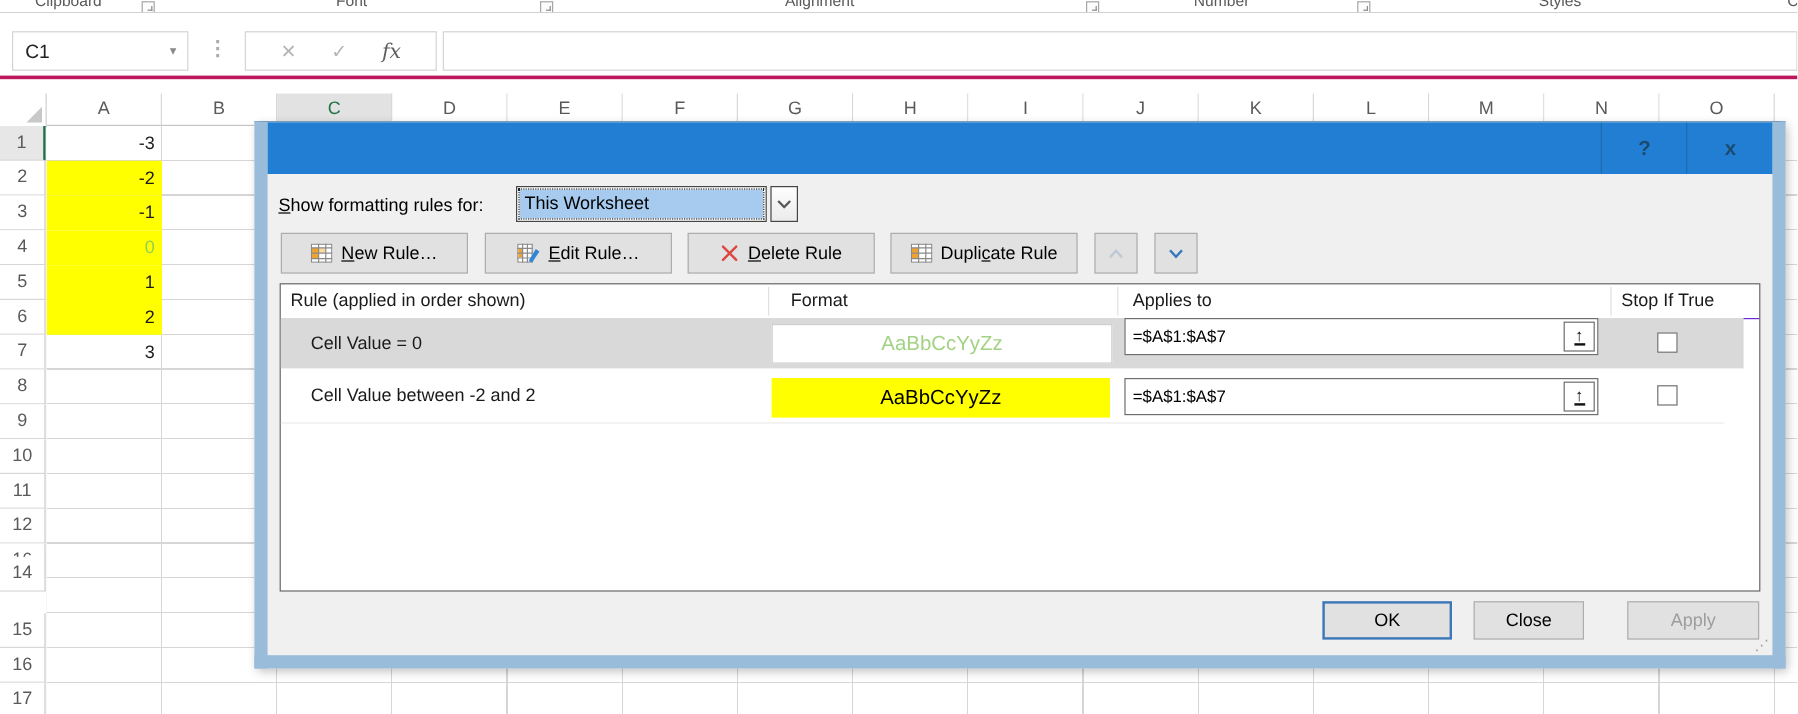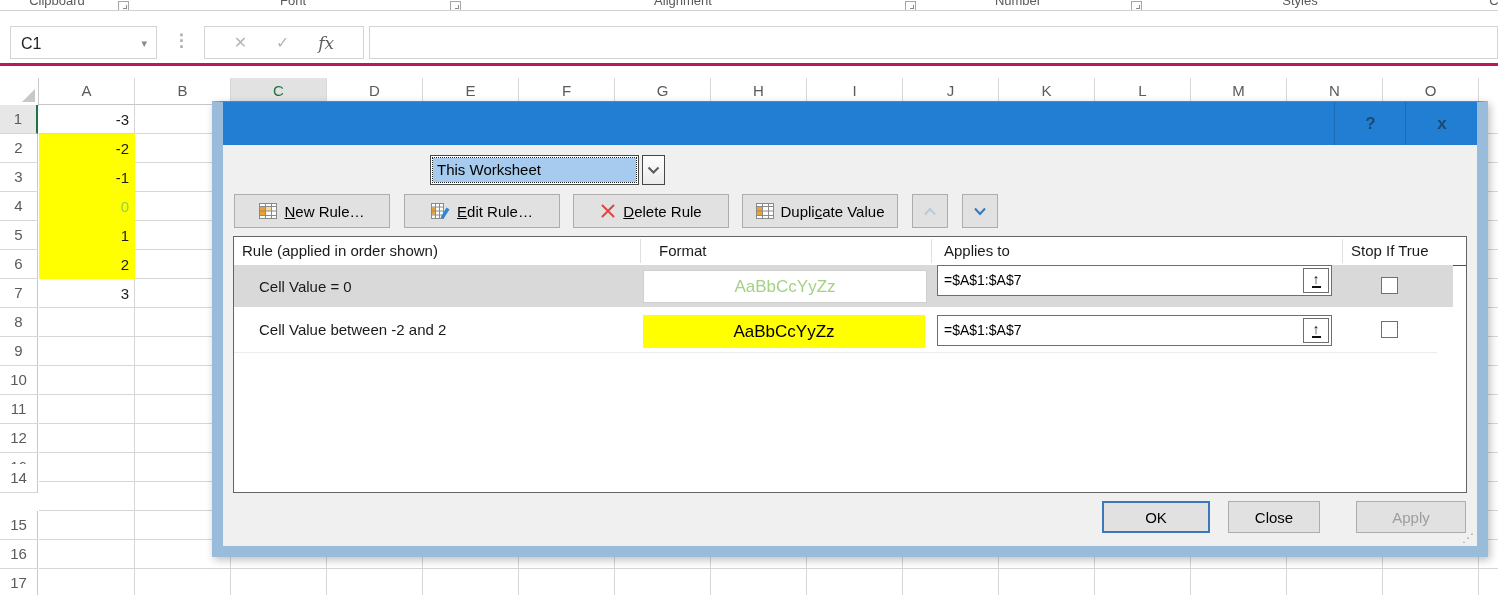--- a/index.html
+++ b/index.html
@@ -175,20 +175,23 @@
   <div class="cell yellow" style="top:250px">2</div>
   <div class="cell" style="top:279px">3</div>
 
   <div class="dlg">
 
     <div class="titlebar">
       <span class="tb-btn tb-help">?</span>
       <span class="tb-btn tb-close">x</span>
     </div>
 
+    <div class="show-label">
+      <span class="u">S</span><span>how formatting rules for:</span>
+    </div>
     <div class="combo">
       <span class="combo-sel">This Worksheet</span>
     </div>
     <div class="combo-btn">
       <svg width="13" height="8" viewBox="0 0 13 8">
           <path d="M1.5 1.5 L6.5 6.5 L11.5 1.5" fill="none" stroke="#5a5a5a" stroke-width="2"></path>
         </svg>
     </div>
 
     <button class="t-btn" style="left:11px;width:156px">
@@ -214,21 +217,21 @@
           <path d="M2.5 2.5 L13.5 13.5 M13.5 2.5 L2.5 13.5" stroke="#dd4540" stroke-width="2" stroke-linecap="round" fill="none"></path>
         </svg>
       <span><span class="u">D</span><span>elete Rule</span></span>
     </button>
     <button class="t-btn" style="left:519px;width:156px">
       <svg width="18" height="16" viewBox="0 0 18 16">
           <rect x="0.5" y="0.5" width="17" height="15" fill="#fdfdfd" stroke="#8a8a8a"></rect>
           <rect x="1" y="3.5" width="5.5" height="9" fill="#f0a22e"></rect>
           <path d="M0 3.5h18M0 8h18M0 12.5h18M6.5 0v16M12.5 0v16" stroke="#8a8a8a" fill="none"></path>
         </svg>
-      <span><span>Dupli</span><span class="u">c</span><span>ate Value</span></span>
+      <span><span>Dupli</span><span class="u">c</span><span>ate Rule</span></span>
     </button>
     <button class="arrow-btn" style="left:689px">
       <svg width="14" height="9" viewBox="0 0 14 9">
           <path d="M2 7.5 L7 2 L12 7.5" fill="none" stroke="#bcc9d6" stroke-width="2"></path>
         </svg>
     </button>
     <button class="arrow-btn" style="left:739px">
       <svg width="14" height="9" viewBox="0 0 14 9">
           <path d="M2 1.5 L7 7 L12 1.5" fill="none" stroke="#3279bd" stroke-width="2"></path>
         </svg>

